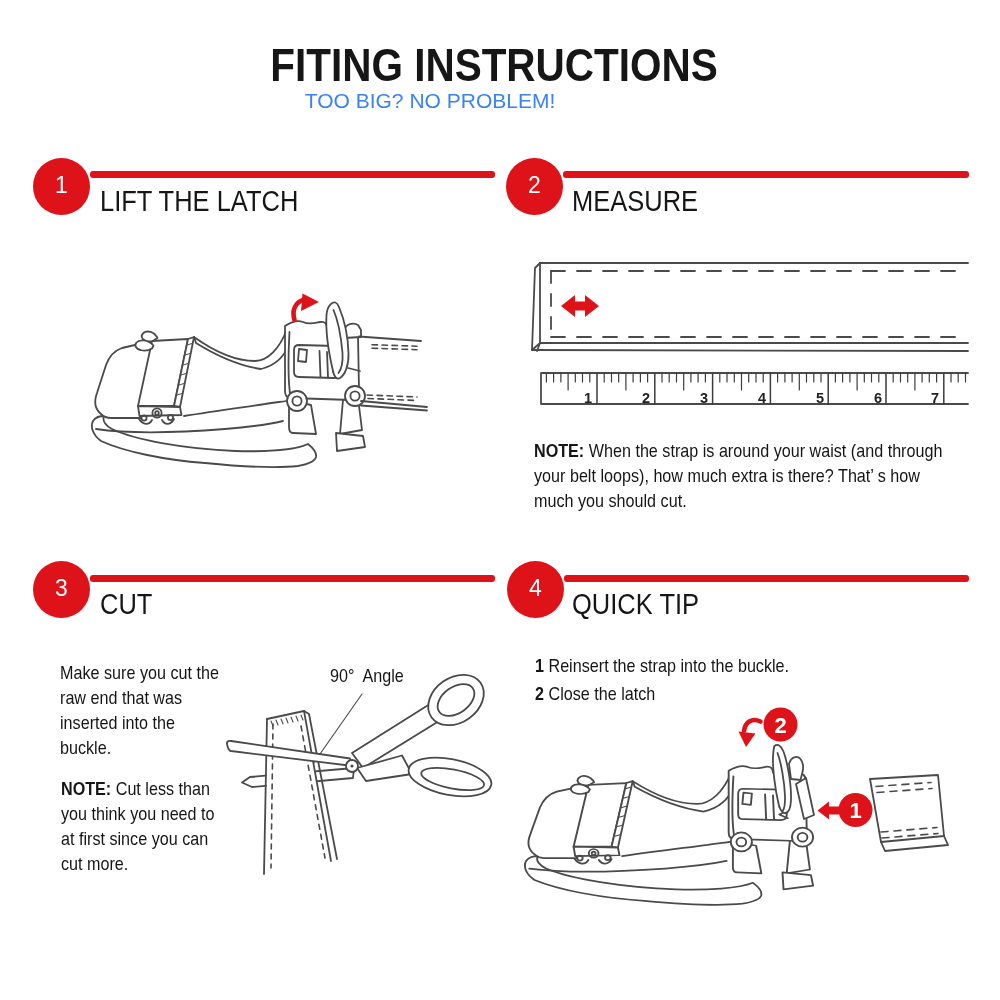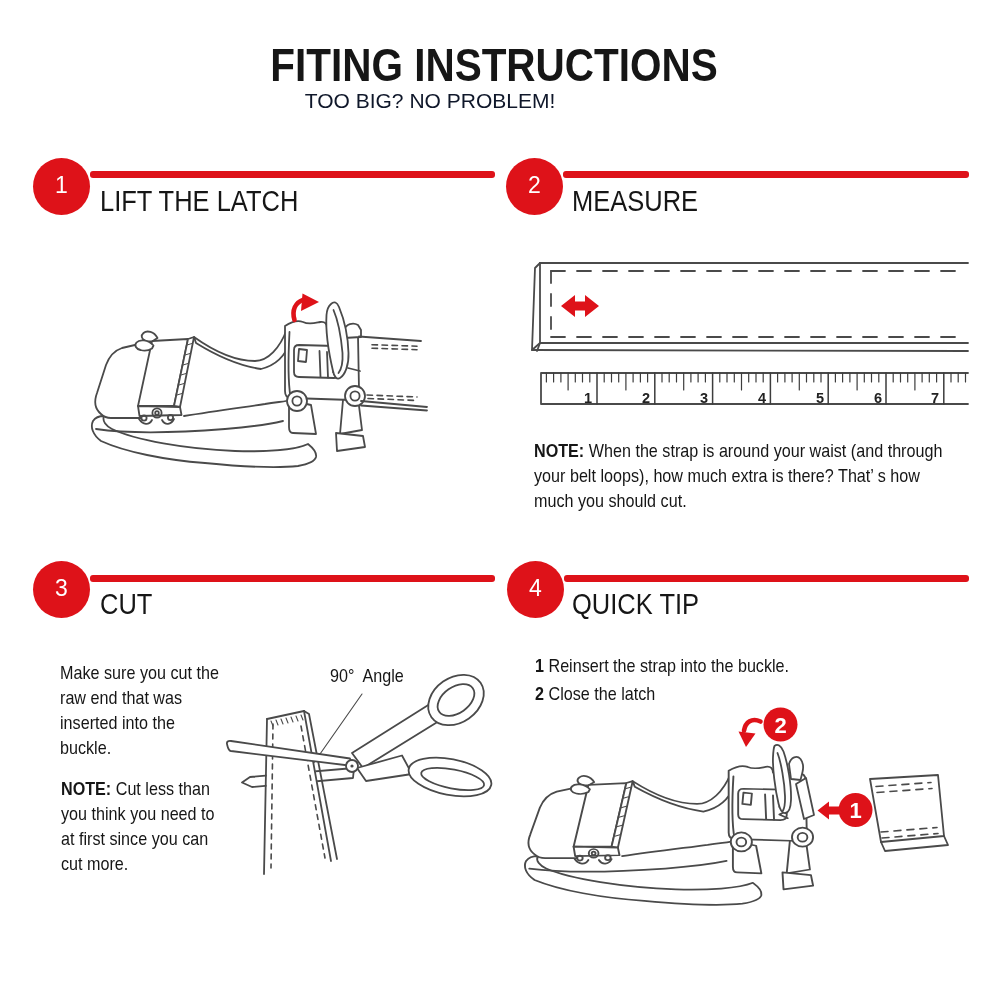--- a/index.html
+++ b/index.html
@@ -3,21 +3,21 @@
 <meta charset="utf-8">
 <style>
   html,body{margin:0;padding:0;}
   body{width:1000px;height:1000px;background:#ffffff;position:relative;
        font-family:"Liberation Sans", sans-serif;overflow:hidden;}
   .abs{position:absolute;}
   .title{left:-6px;top:38px;width:1000px;text-align:center;
          font-size:46px;font-weight:bold;color:#161616;
          transform:scaleX(0.88);transform-origin:center top;}
   .subtitle{left:0;top:89px;width:860px;text-align:center;
-         font-size:21px;color:#0f172a;}
+         font-size:21px;color:#3b82f6;}
   .circle{width:57px;height:57px;border-radius:50%;background:#de1219;
           color:#fff;font-size:23px;text-align:center;line-height:55px;}
   .hline{height:7px;background:#de1219;border-radius:3px;}
   .htext{font-size:30px;color:#161616;transform:scaleX(0.85);transform-origin:left top;}
   .body-txt{font-size:19px;color:#161616;line-height:25px;
             transform:scaleX(0.85);transform-origin:left top;white-space:nowrap;}
   b{font-weight:bold;}
 </style>
 </head>
 <body>

